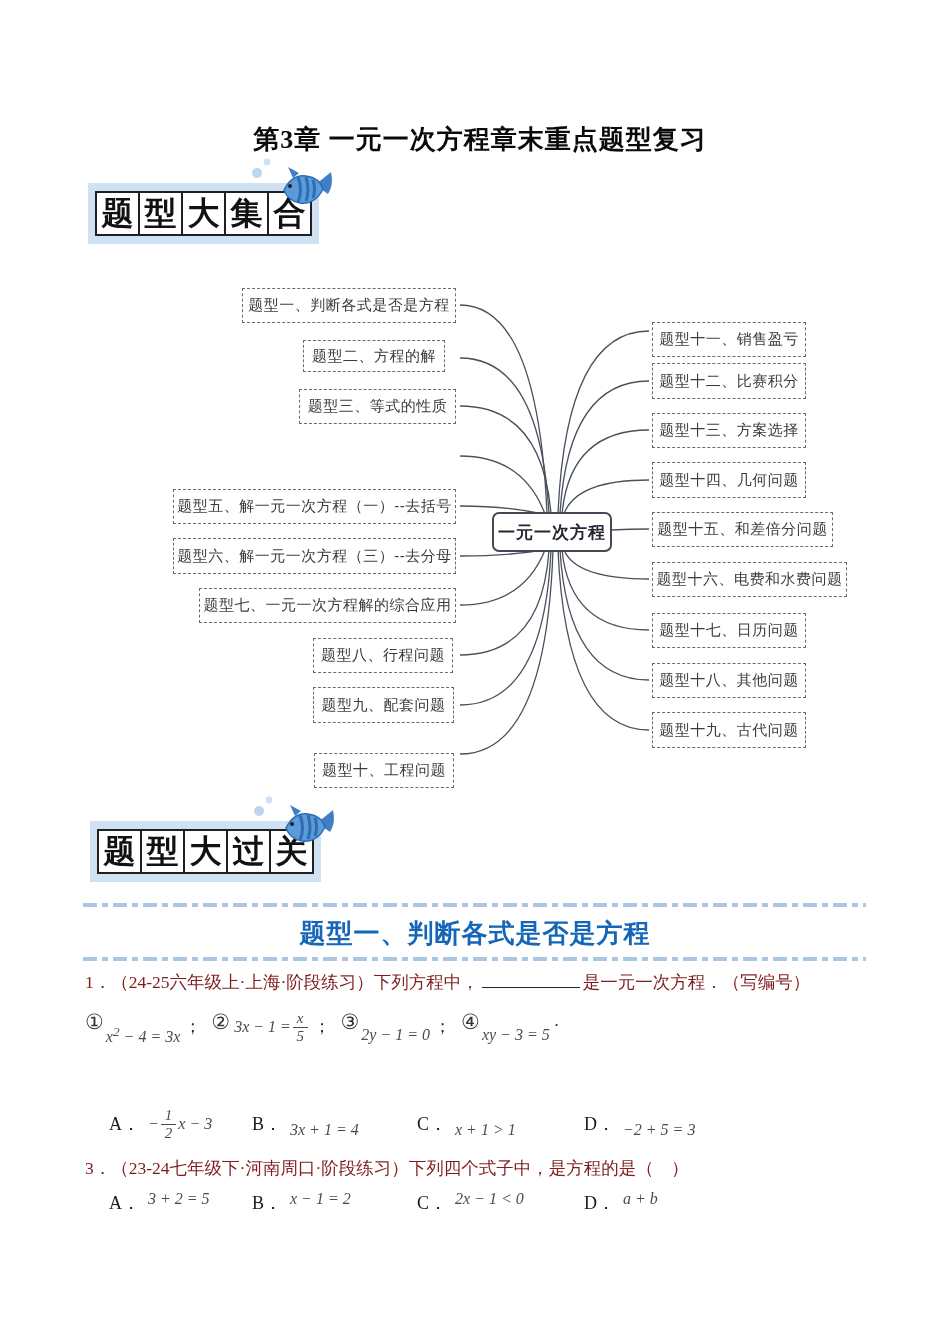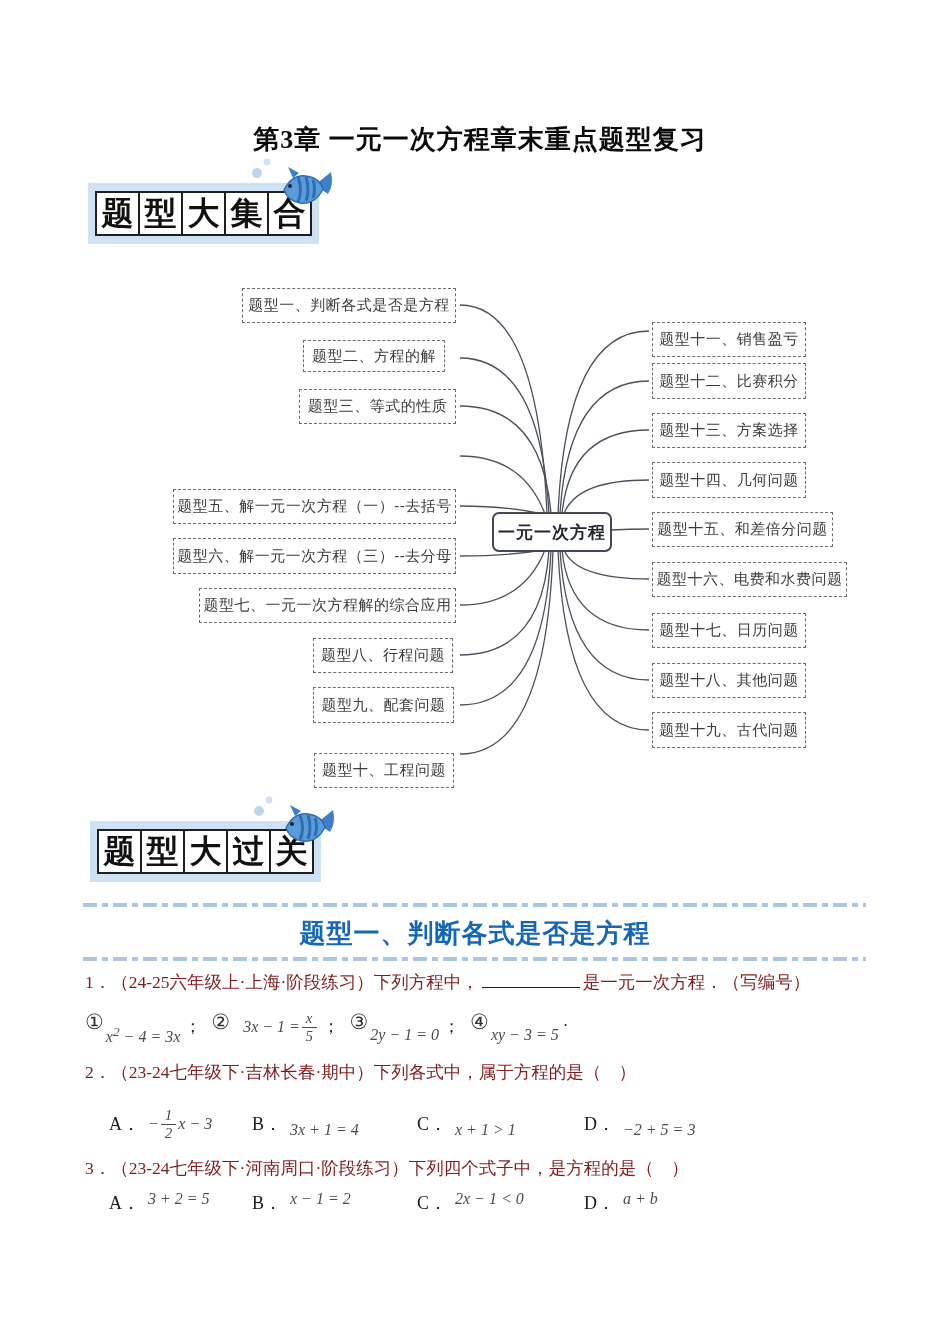--- a/index.html
+++ b/index.html
@@ -63,21 +63,21 @@
   #q3-line { top:1156px; }
   .blank {
     display:inline-block; width:98px; border-bottom:1.5px solid #222;
     height:1em; vertical-align:baseline; margin:0 3px;
   }
   .eq-row { position:absolute; left:85px; top:1002px; height:52px; display:flex; align-items:center; }
   .eq-item { display:flex; align-items:center; }
   .eq-marker { font-size:21px; color:#333; position:relative; top:-6px; }
   .math { font-style:italic; font-family:"Liberation Serif", serif; color:#4b4b4b; font-size:16px; }
   .eq-sub { position:relative; top:7px; margin-left:2px; }
-  .eq-mid { position:relative; top:-1px; margin-left:13px; display:flex; align-items:center; }
+  .eq-mid { position:relative; top:-1px; margin-left:4px; display:flex; align-items:center; }
   .eq-sep { font-size:17px; color:#222; margin:0 10px 0 4px; position:relative; top:-2px; }
   .frac { display:inline-flex; flex-direction:column; align-items:center; line-height:1.12; font-size:15px; margin:0 2px; vertical-align:middle; }
   .frac .num { padding:0 4px; border-bottom:1.3px solid #4b4b4b; display:block; }
   .frac .den { display:block; }
   
   .opts { position:absolute; left:0; width:950px; }
   #q2-opts { top:1096px; height:56px; }
   #q3-opts { top:1185px; height:36px; }
   .opt { position:absolute; display:flex; align-items:center; height:100%; }
   .opt-label { font-size:18px; color:#1a1a1a; margin-right:8px; }
@@ -215,23 +215,20 @@
       <span class="math eq-sub">2y − 1 = 0</span>
       <span class="eq-sep">；</span>
     </span>
     <span class="eq-item">
       <span class="eq-marker">④</span>
       <span class="math eq-sub">xy − 3 = 5</span>
       <span class="eq-sep">·</span>
     </span>
   </div>
 
-  <div class="q-line" id="q2-line">
-    <span>2．</span><span>（23-24七年级下·吉林长春·期中）下列各式中，属于方程的是（　）</span>
-  </div>
   <div class="opts" id="q2-opts">
     <div class="opt" style="left:109px;">
       <span class="opt-label">A．</span>
       <span class="math" style="display:flex;align-items:center;">
           <span>−</span>
           <span class="frac">
             <span class="num">1</span>
             <span class="den">2</span>
           </span>
           <span>x − 3</span>

